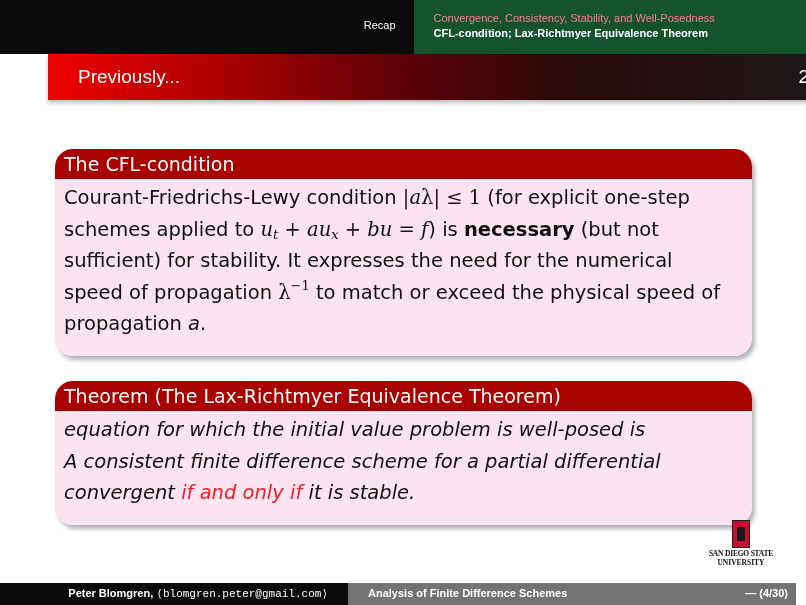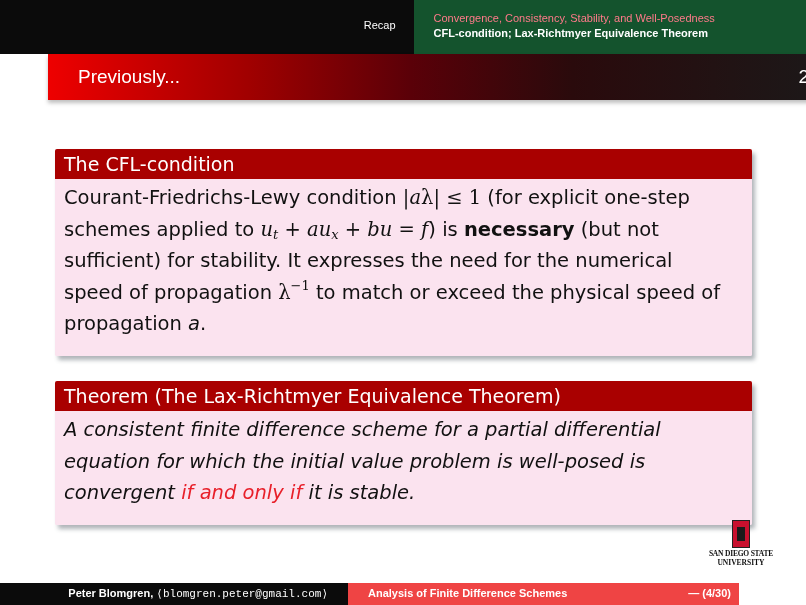--- a/index.html
+++ b/index.html
@@ -38,21 +38,21 @@
   .frametitle .title {
     position: absolute; left: 30px; top: 12px; color: #ffffff; font-size: 19px;
     font-family: "Liberation Sans", sans-serif;
   }
   .frametitle .pages {
     position: absolute; right: 8px; top: 12px; color: #ffffff; font-size: 19px;
     font-family: "Liberation Sans", sans-serif;
   }
   .block {
     position: absolute; left: 55px; width: 697px;
-    border-radius: 2px; overflow: hidden;
+    border-radius: 18px; overflow: hidden;
     box-shadow: 3px 4px 4px rgba(80,90,100,0.45);
     background: #fbe3ef;
   }
   .block .bhead {
     background: #a90000; color: #ffffff; font-size: 19px;
     padding: 2px 9px 2px 9px; height: 26px; line-height: 26px;
   }
   .block .bbody {
     background: #fbe3ef; color: #111111; font-size: 19.5px; line-height: 31.5px;
     padding: 3px 9px 16px 9px;
@@ -91,21 +91,21 @@
     width: 348px; height: 22px; background: #0b0b0b; position: relative;
   }
   .foot-left .author {
     position: absolute; right: 20px; top: 4px; color: #ffffff; font-size: 11px;
     font-family: "Liberation Sans", sans-serif; font-weight: bold;
   }
   .foot-left .email {
     font-family: "Liberation Mono", monospace; font-weight: normal;
   }
   .foot-right {
-    width: 391px; height: 22px; background: #ef4444; position: relative;
+    width: 448px; height: 22px; background: #737373; position: relative;
   }
   .foot-right .talk {
     position: absolute; left: 20px; top: 4px; color: #ffffff; font-size: 11px; font-weight: bold;
     font-family: "Liberation Sans", sans-serif;
   }
   .foot-right .pageno {
     position: absolute; right: 8px; top: 4px; color: #ffffff; font-size: 11px; font-weight: bold;
     font-family: "Liberation Sans", sans-serif;
   }
 </style>
@@ -134,22 +134,22 @@
     <div><span>schemes applied to </span><span class="math"><span class="mi">u</span><sub class="mi">t</sub><span> + </span><span class="mi">au</span><sub class="mi">x</sub><span> + </span><span class="mi">bu</span><span> = </span><span class="mi">f</span></span><span>) is </span><b>necessary</b><span> (but not</span></div>
     <div>sufficient) for stability. It expresses the need for the numerical</div>
     <div><span>speed of propagation </span><span class="math">λ</span><sup class="math">−1</sup><span> to match or exceed the physical speed of</span></div>
     <div><span>propagation </span><span class="mi">a</span><span>.</span></div>
   </div>
 </div>
 
 <div class="block block2">
   <div class="bhead">Theorem (The Lax-Richtmyer Equivalence Theorem)</div>
   <div class="bbody italic-body">
+    <div>equation for which the initial value problem is well-posed is</div>
     <div>A consistent finite difference scheme for a partial differential</div>
-    <div>equation for which the initial value problem is well-posed is</div>
     <div><span>convergent </span><span class="alert">if and only if</span><span> it is stable.</span></div>
   </div>
 </div>
 
 <div class="logo">
   <div class="shield">
       <div class="shield-inner"></div>
     </div>
   <div class="text1">SAN DIEGO STATE</div>
   <div class="text2">UNIVERSITY</div>

